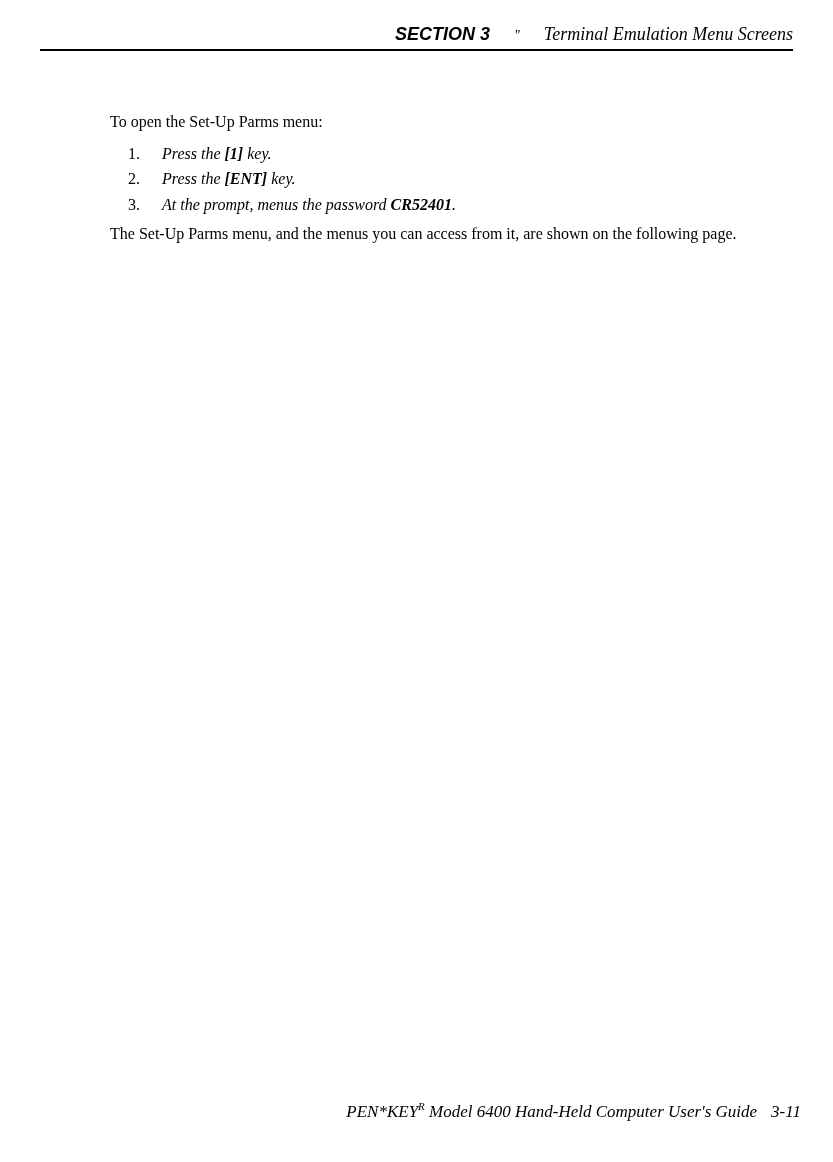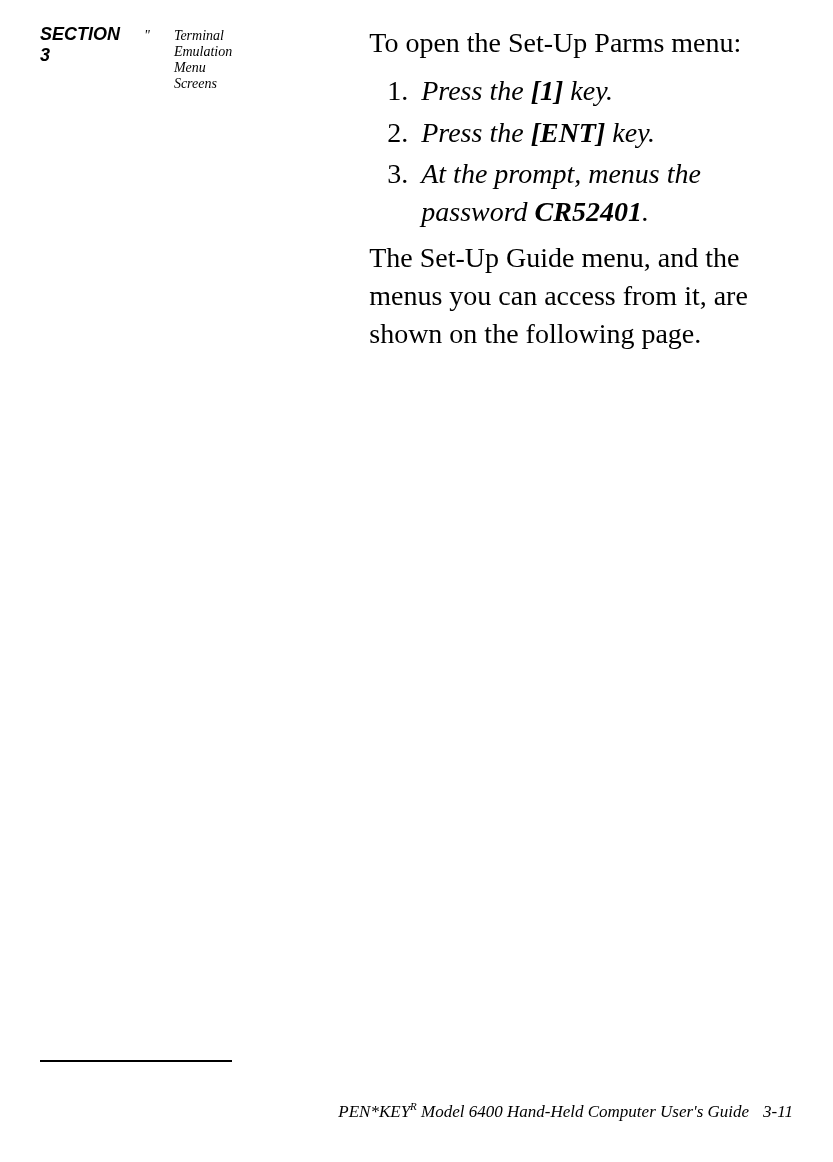--- a/index.html
+++ b/index.html
@@ -13,22 +13,21 @@
       background: white;
       font-family: Georgia, 'Times New Roman', serif;
       color: #000;
       position: relative;
     }
     .page {
       width: 100%;
       height: 100%;
       padding: 24px 40px 40px 40px;
       display: flex;
-      flex-direction: row;
-      gap: 44px;
+      flex-direction: column;
     }
     .header {
       display: flex;
       justify-content: flex-end;
       align-items: baseline;
       gap: 24px;
       padding-bottom: 4px;
       border-bottom: 2px solid #000;
       margin-bottom: 60px;
     }
@@ -37,26 +36,26 @@
       font-weight: bold;
       font-style: italic;
       font-size: 18px;
     }
     .header-sep {
       font-style: italic;
       font-size: 14px;
     }
     .header-title {
       font-style: italic;
-      font-size: 14px;
+      font-size: 18px;
     }
     .content {
-      margin-left: 93px;
+      margin-left: 70px;
       margin-right: 20px;
-      font-size: 28px;
+      font-size: 16px;
       line-height: 1.35;
     }
     .intro {
       margin-bottom: 10px;
     }
     .list {
       list-style: none;
       margin-left: 18px;
       margin-bottom: 8px;
     }
@@ -73,21 +72,21 @@
     }
     .bold {
       font-weight: bold;
     }
     .outro {
       margin-top: 2px;
     }
     .footer {
       position: absolute;
       bottom: 40px;
-      right: 40px;
+      right: 32px;
       font-style: italic;
       font-size: 17px;
       margin-left: 44px;
     }
     .footer-brand {
       font-style: italic;
     }
     .footer-sup {
       font-size: 11px;
       vertical-align: super;
@@ -125,19 +124,19 @@
         </span>
       </li>
       <li>
         <span class="list-num">3.</span>
         <span class="list-text">
           <span>At the prompt, menus the password </span><span class="bold">CR52401</span><span>.</span>
         </span>
       </li>
     </ol>
 
-    <p class="outro">The Set-Up Guide menu, and the menus you can access from it, are shown on the following page.</p>
+    <p class="outro">The Set-Up Parms menu, and the menus you can access from it, are shown on the following page.</p>
   </div>
 
   <div class="footer">
     <span class="footer-brand">PEN*KEY</span><span class="footer-sup">R</span><span> Model 6400 Hand-Held Computer User's Guide</span><span class="footer-page">3-11</span>
   </div>
 </div>
 
 </body></html>

